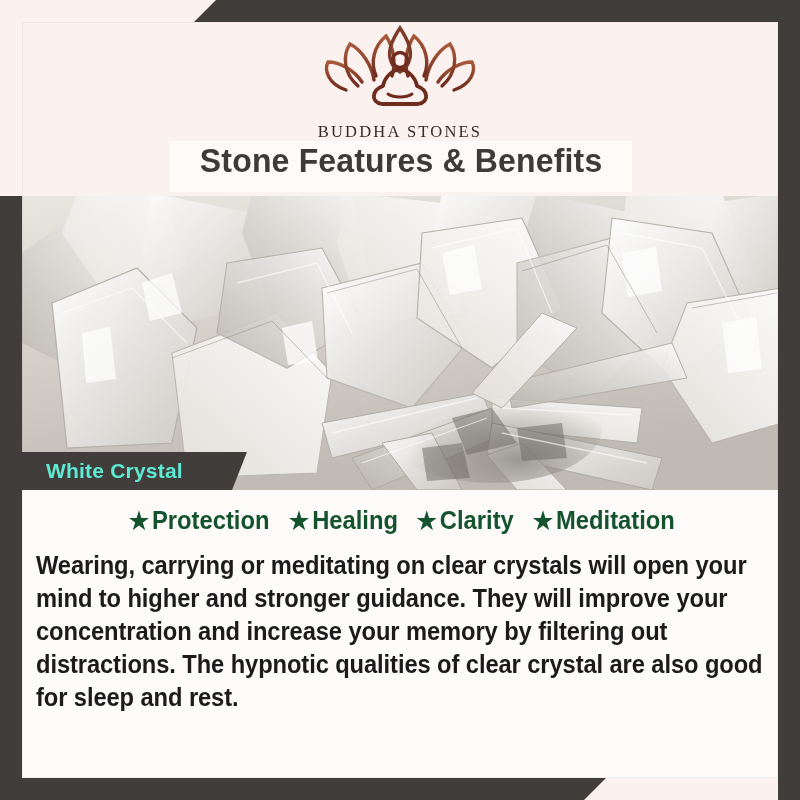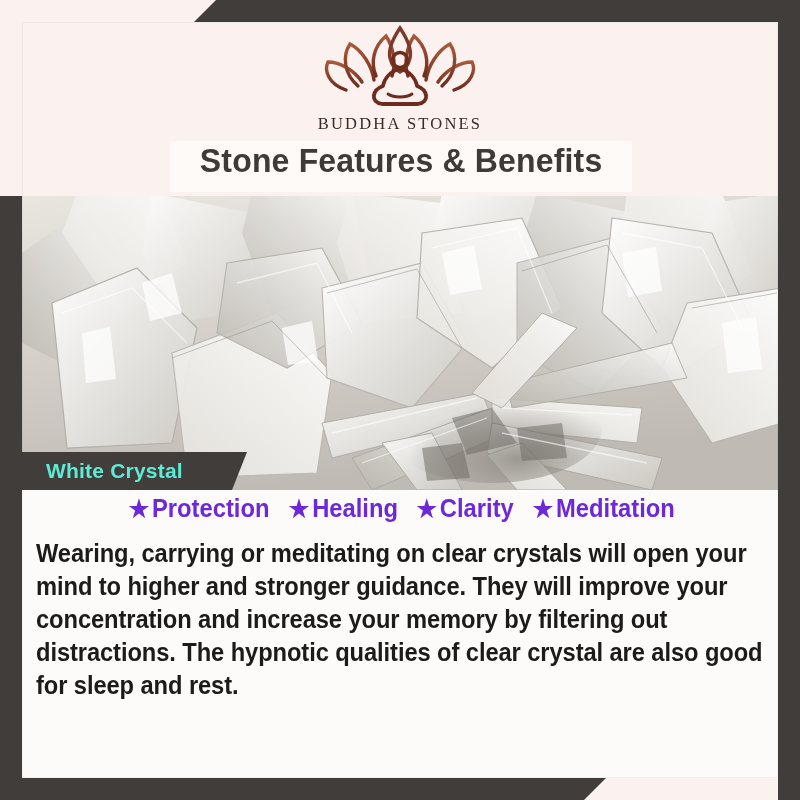--- a/index.html
+++ b/index.html
@@ -83,21 +83,21 @@
     text-align: center;
   }
   .logo-mark {
     display: block;
     margin: 0 auto;
     width: 180px;
     height: 86px;
   }
   .logo-word {
     display: block;
-    margin-top: 4px;
+    margin-top: 12px;
     font-family: "Liberation Serif", serif;
     font-size: 16.5px;
     letter-spacing: 2.2px;
     color: #3a2a24;
     font-weight: 400;
   }
 
   
   .title-plate {
     position: absolute;
@@ -159,27 +159,27 @@
   .body-panel {
     position: absolute;
     top: 490px;
     left: 22px;
     width: 760px;
     height: 288px;
     background: #fdfbfa;
     z-index: 2;
   }
   .benefits {
-    margin-top: 4px;
+    margin-top: 16px;
     text-align: center;
     white-space: nowrap;
     font-family: "Liberation Sans Narrow", "Liberation Sans", sans-serif;
     font-weight: bold;
     font-size: 25px;
-    color: #6d28d9;
+    color: #14532d;
   }
   .benefit {
     display: inline-block;
     transform: scaleX(0.95);
   }
   .benefit .star { font-size: 24px; padding-right: 3px; }
   .benefit + .benefit { margin-left: 13px; }
 
   .paragraph {
     margin: 14px 14px 0 14px;

